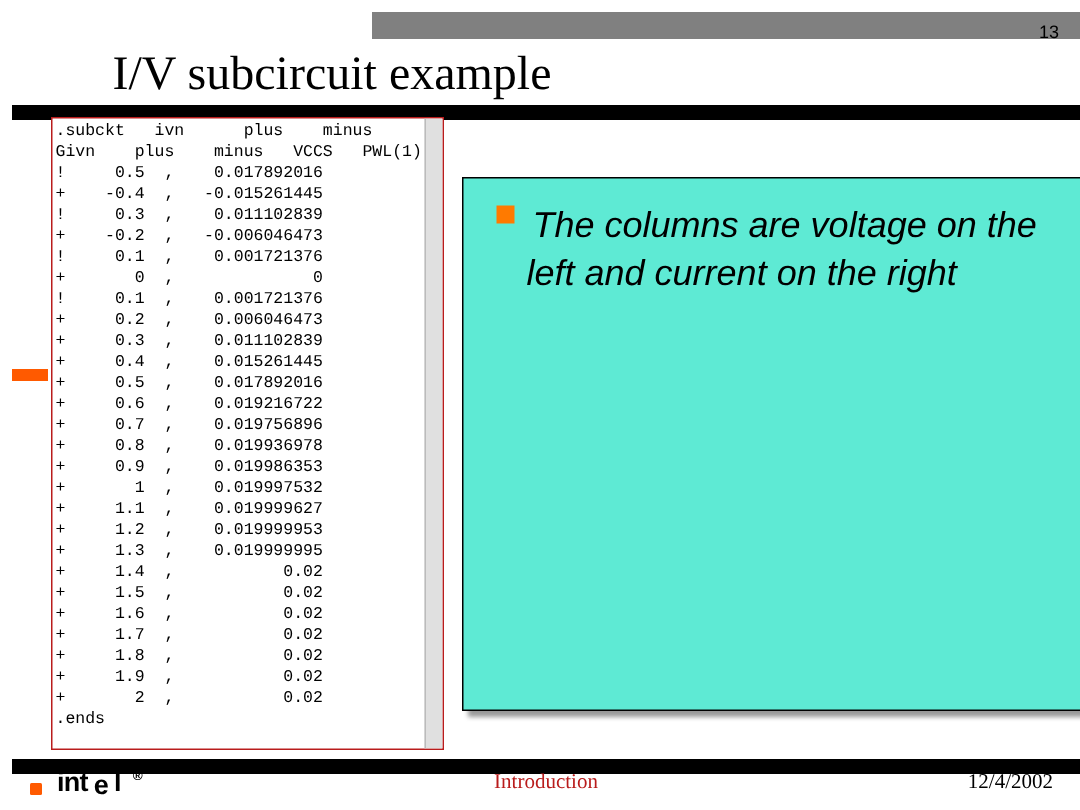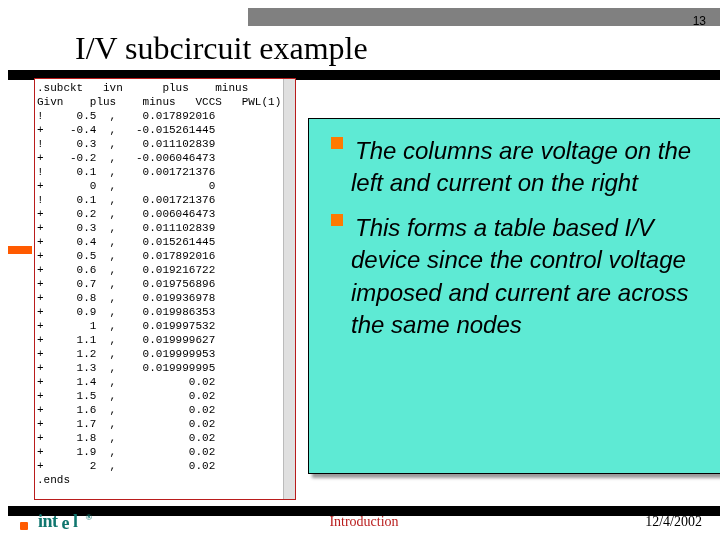--- a/index.html
+++ b/index.html
@@ -131,24 +131,24 @@
   .footer .rule2 {
     position: absolute;
     top: 0; left: 0; right: 0; height: 3px;
   }
   .footer .rule2 .b1 { position:absolute; left:0; right:0; top:0; height:1px; background:#000;}
   .footer .rule2 .b2 { position:absolute; left:0; right:0; top:2px; height:1px; background:#000;}
   .logo {
     position: absolute;
     left: 22px;
     bottom: 4px;
-    font-family: Liberation Serif, serif;
+    font-family: Liberation Sans, sans-serif;
     font-weight: bold;
     font-size: 18px;
-    color: #0f766e;
+    color: #000000;
     letter-spacing: -0.5px;
   }
   .logo .drop { position: relative; top: 2px; }
   .logo .reg { font-size: 9px; vertical-align: super; }
   .lbl-dot {
     position: absolute;
     left: 12px;
     bottom: 10px;
     width: 6px; height: 6px;
     background: #ff5a00;
@@ -223,24 +223,20 @@
 </div>
     <div class="scrollbar-v"></div>
   </div>
 
   <div class="callout">
     <ul>
       <li>
         <span class="bullet"></span>
         <span>The columns are voltage on the left and current on the right</span>
       </li>
-      <li>
-        <span class="bullet"></span>
-        <span>This forms a table based I/V device since the control voltage imposed and current are across the same nodes</span>
-      </li>
     </ul>
   </div>
 
   <div class="footer">
     <div class="rule2">
       <div class="b1"></div>
         <div class="b2"></div>
     </div>
     <div class="lbl-dot"></div>
     <div class="logo">

